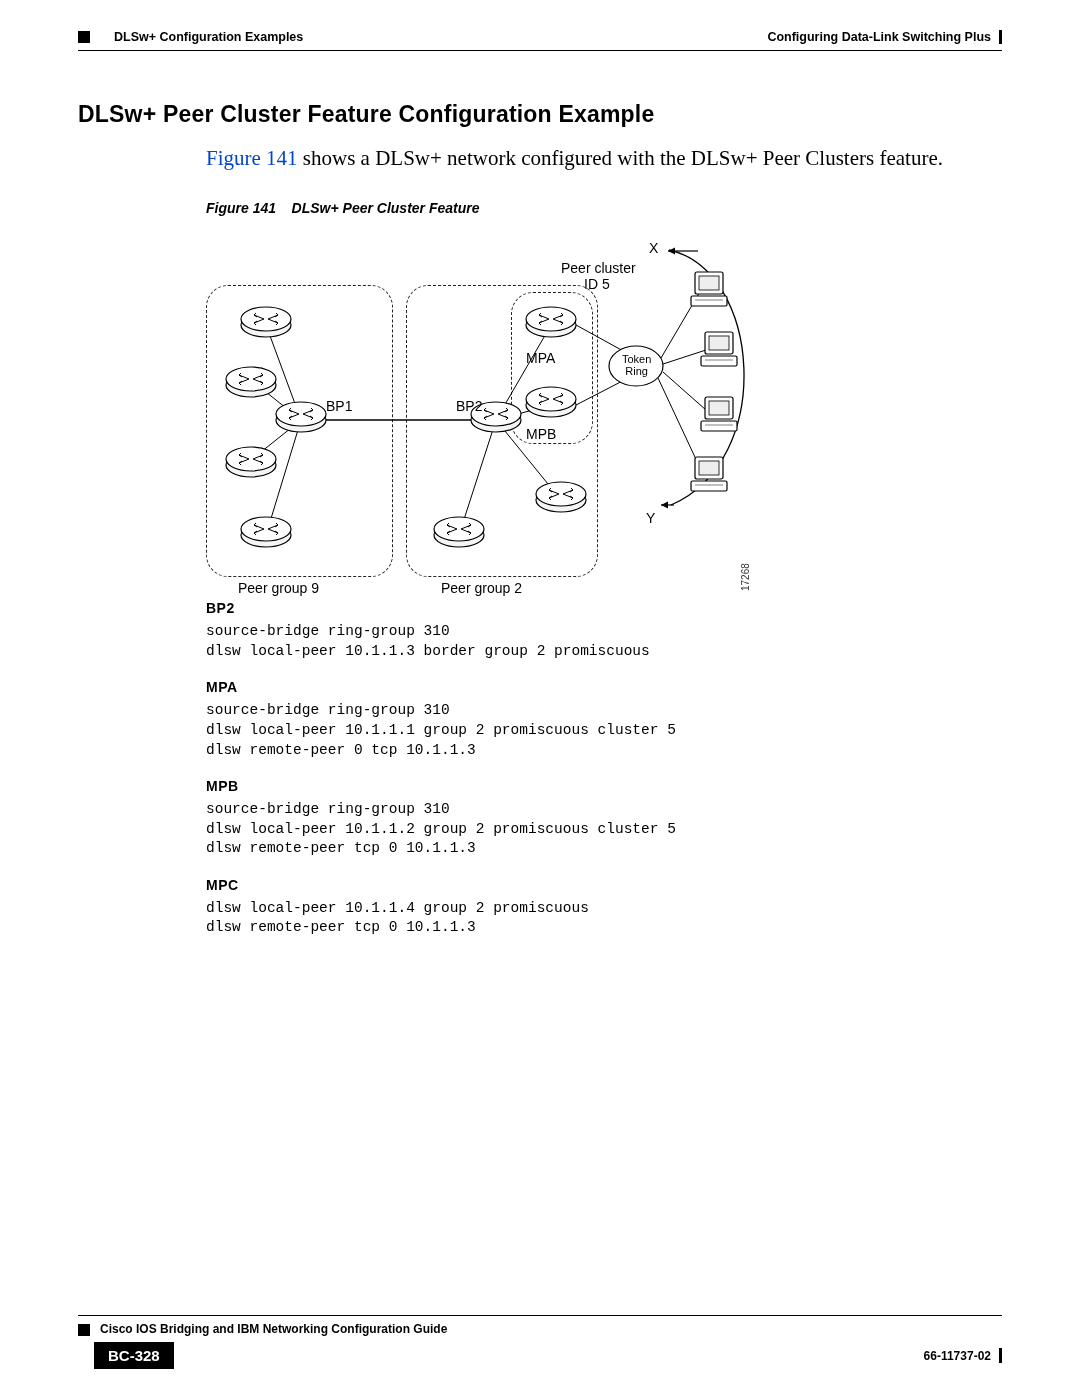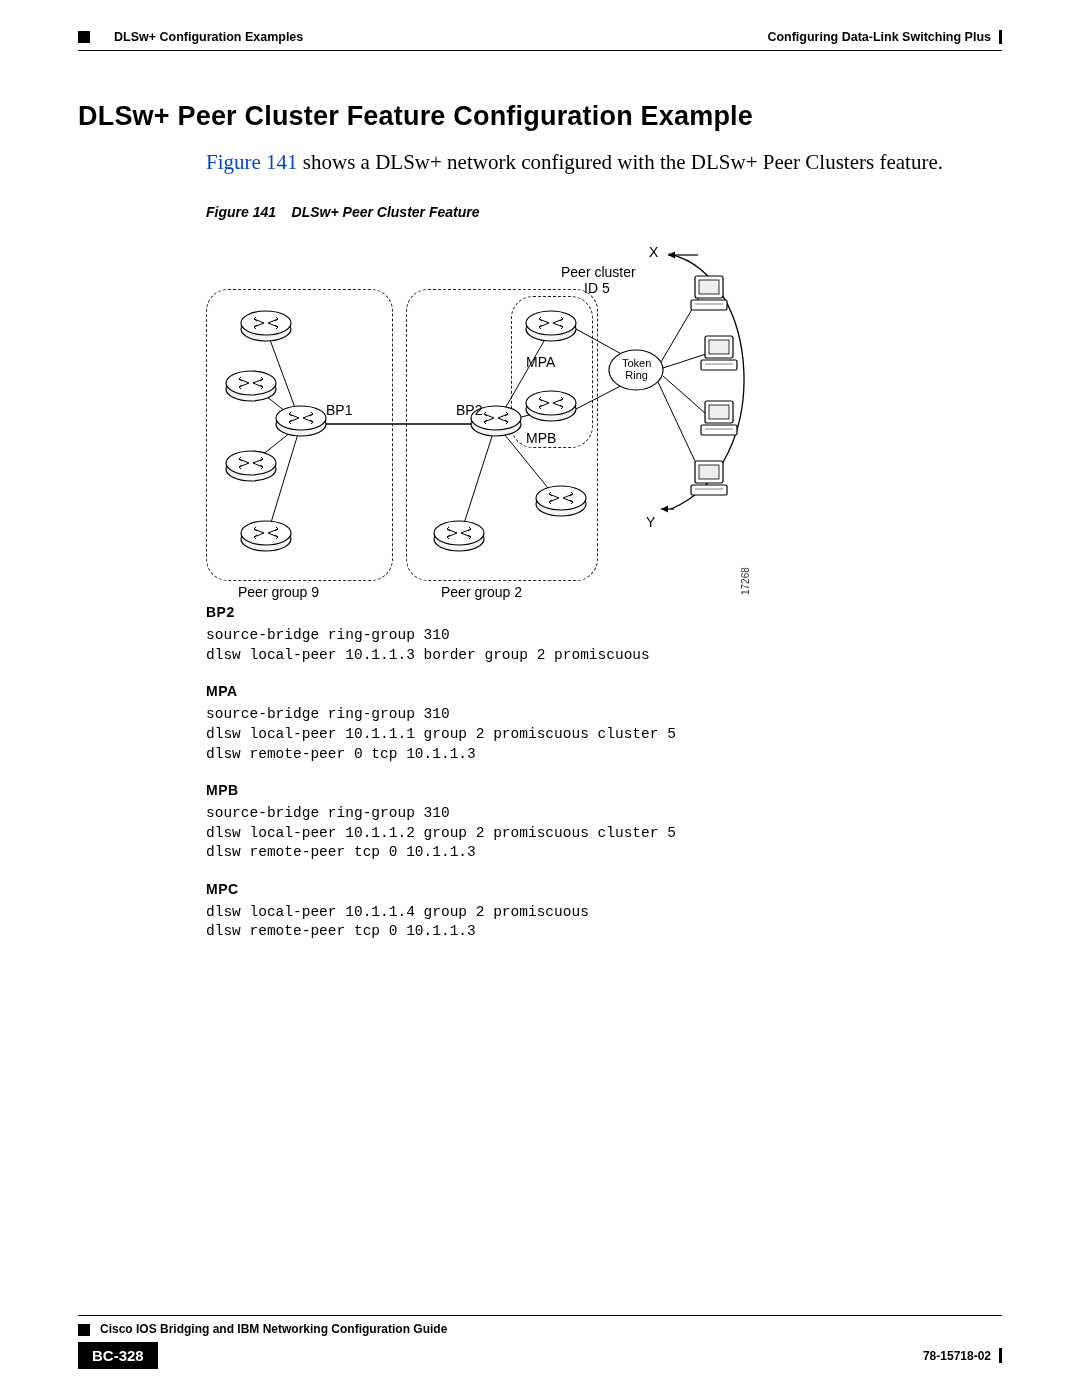--- a/index.html
+++ b/index.html
@@ -35,21 +35,21 @@
   .tall-bar {
     width: 3px; height: 14px; background: #000; display: inline-block;
   }
   .header-rule {
     border: none;
     border-top: 1.5px solid #000;
     margin: 0 0 50px 0;
   }
   h1 {
     font-family: Arial, Helvetica, sans-serif;
-    font-size: 27px;
+    font-size: 23px;
     font-weight: bold;
     margin: 0 0 16px 0;
     letter-spacing: 0.2px;
   }
   .intro {
     font-size: 21px;
     margin: 0 0 28px 0;
     line-height: 1.35;
     padding-left: 128px;
   }
@@ -129,20 +129,21 @@
     margin-top: 6px;
     font-family: Arial, Helvetica, sans-serif;
     font-size: 12px;
     font-weight: bold;
   }
   .page-num-box {
     background: #000;
     color: #fff;
     padding: 5px 14px;
     font-size: 15px;
+    margin-left: 16px;
   }
   .doc-num { display: flex; align-items: center; gap: 8px; }
   .tall-bar-after { width: 3px; height: 15px; background: #000; display: inline-block; }
 </style>
 </head>
 <body>
 
 <div class="page">
 
   <div class="running-header">
@@ -283,19 +284,19 @@
 
   <div class="footer">
     <hr class="footer-rule">
     <div class="footer-top">
       <span class="black-sq"></span>
       <span>Cisco IOS Bridging and IBM Networking Configuration Guide</span>
     </div>
     <div class="footer-bottom">
       <span class="page-num-box">BC-328</span>
       <span class="doc-num">
-        <span>78-15718-02</span>
+        <span>66-11737-02</span>
         <span class="tall-bar-after"></span>
       </span>
     </div>
   </div>
 
 </div>
 
 </body></html>

